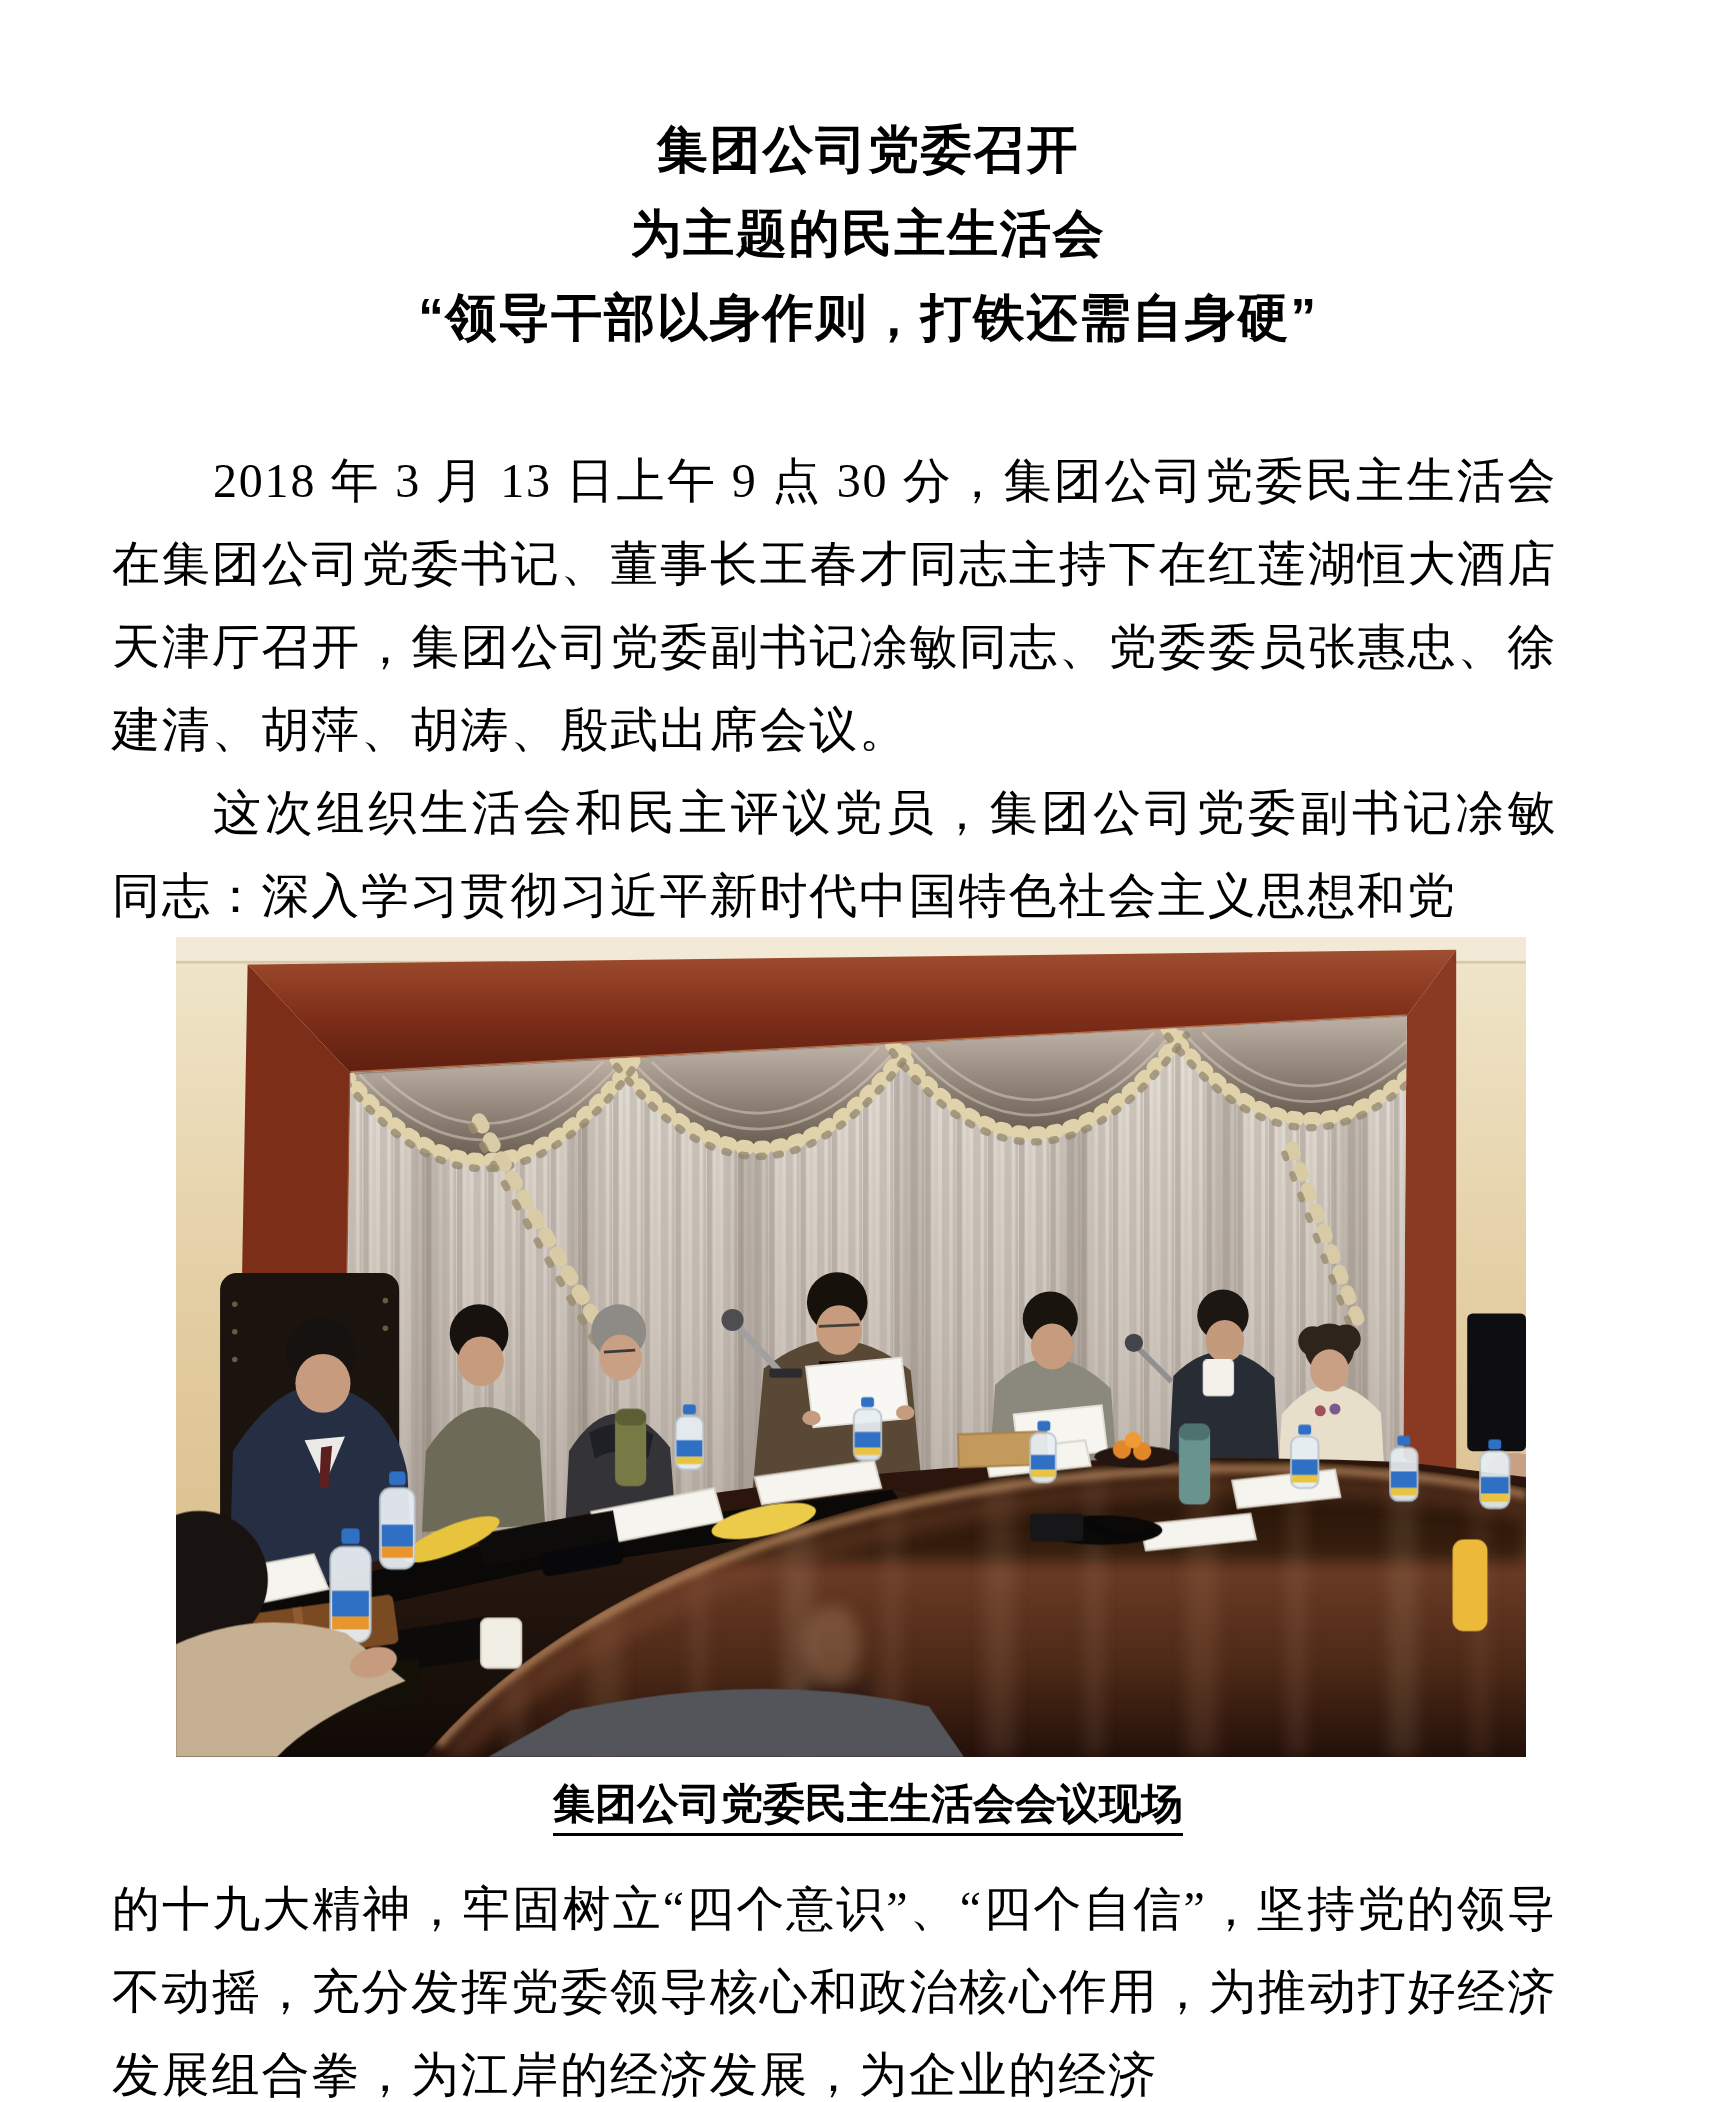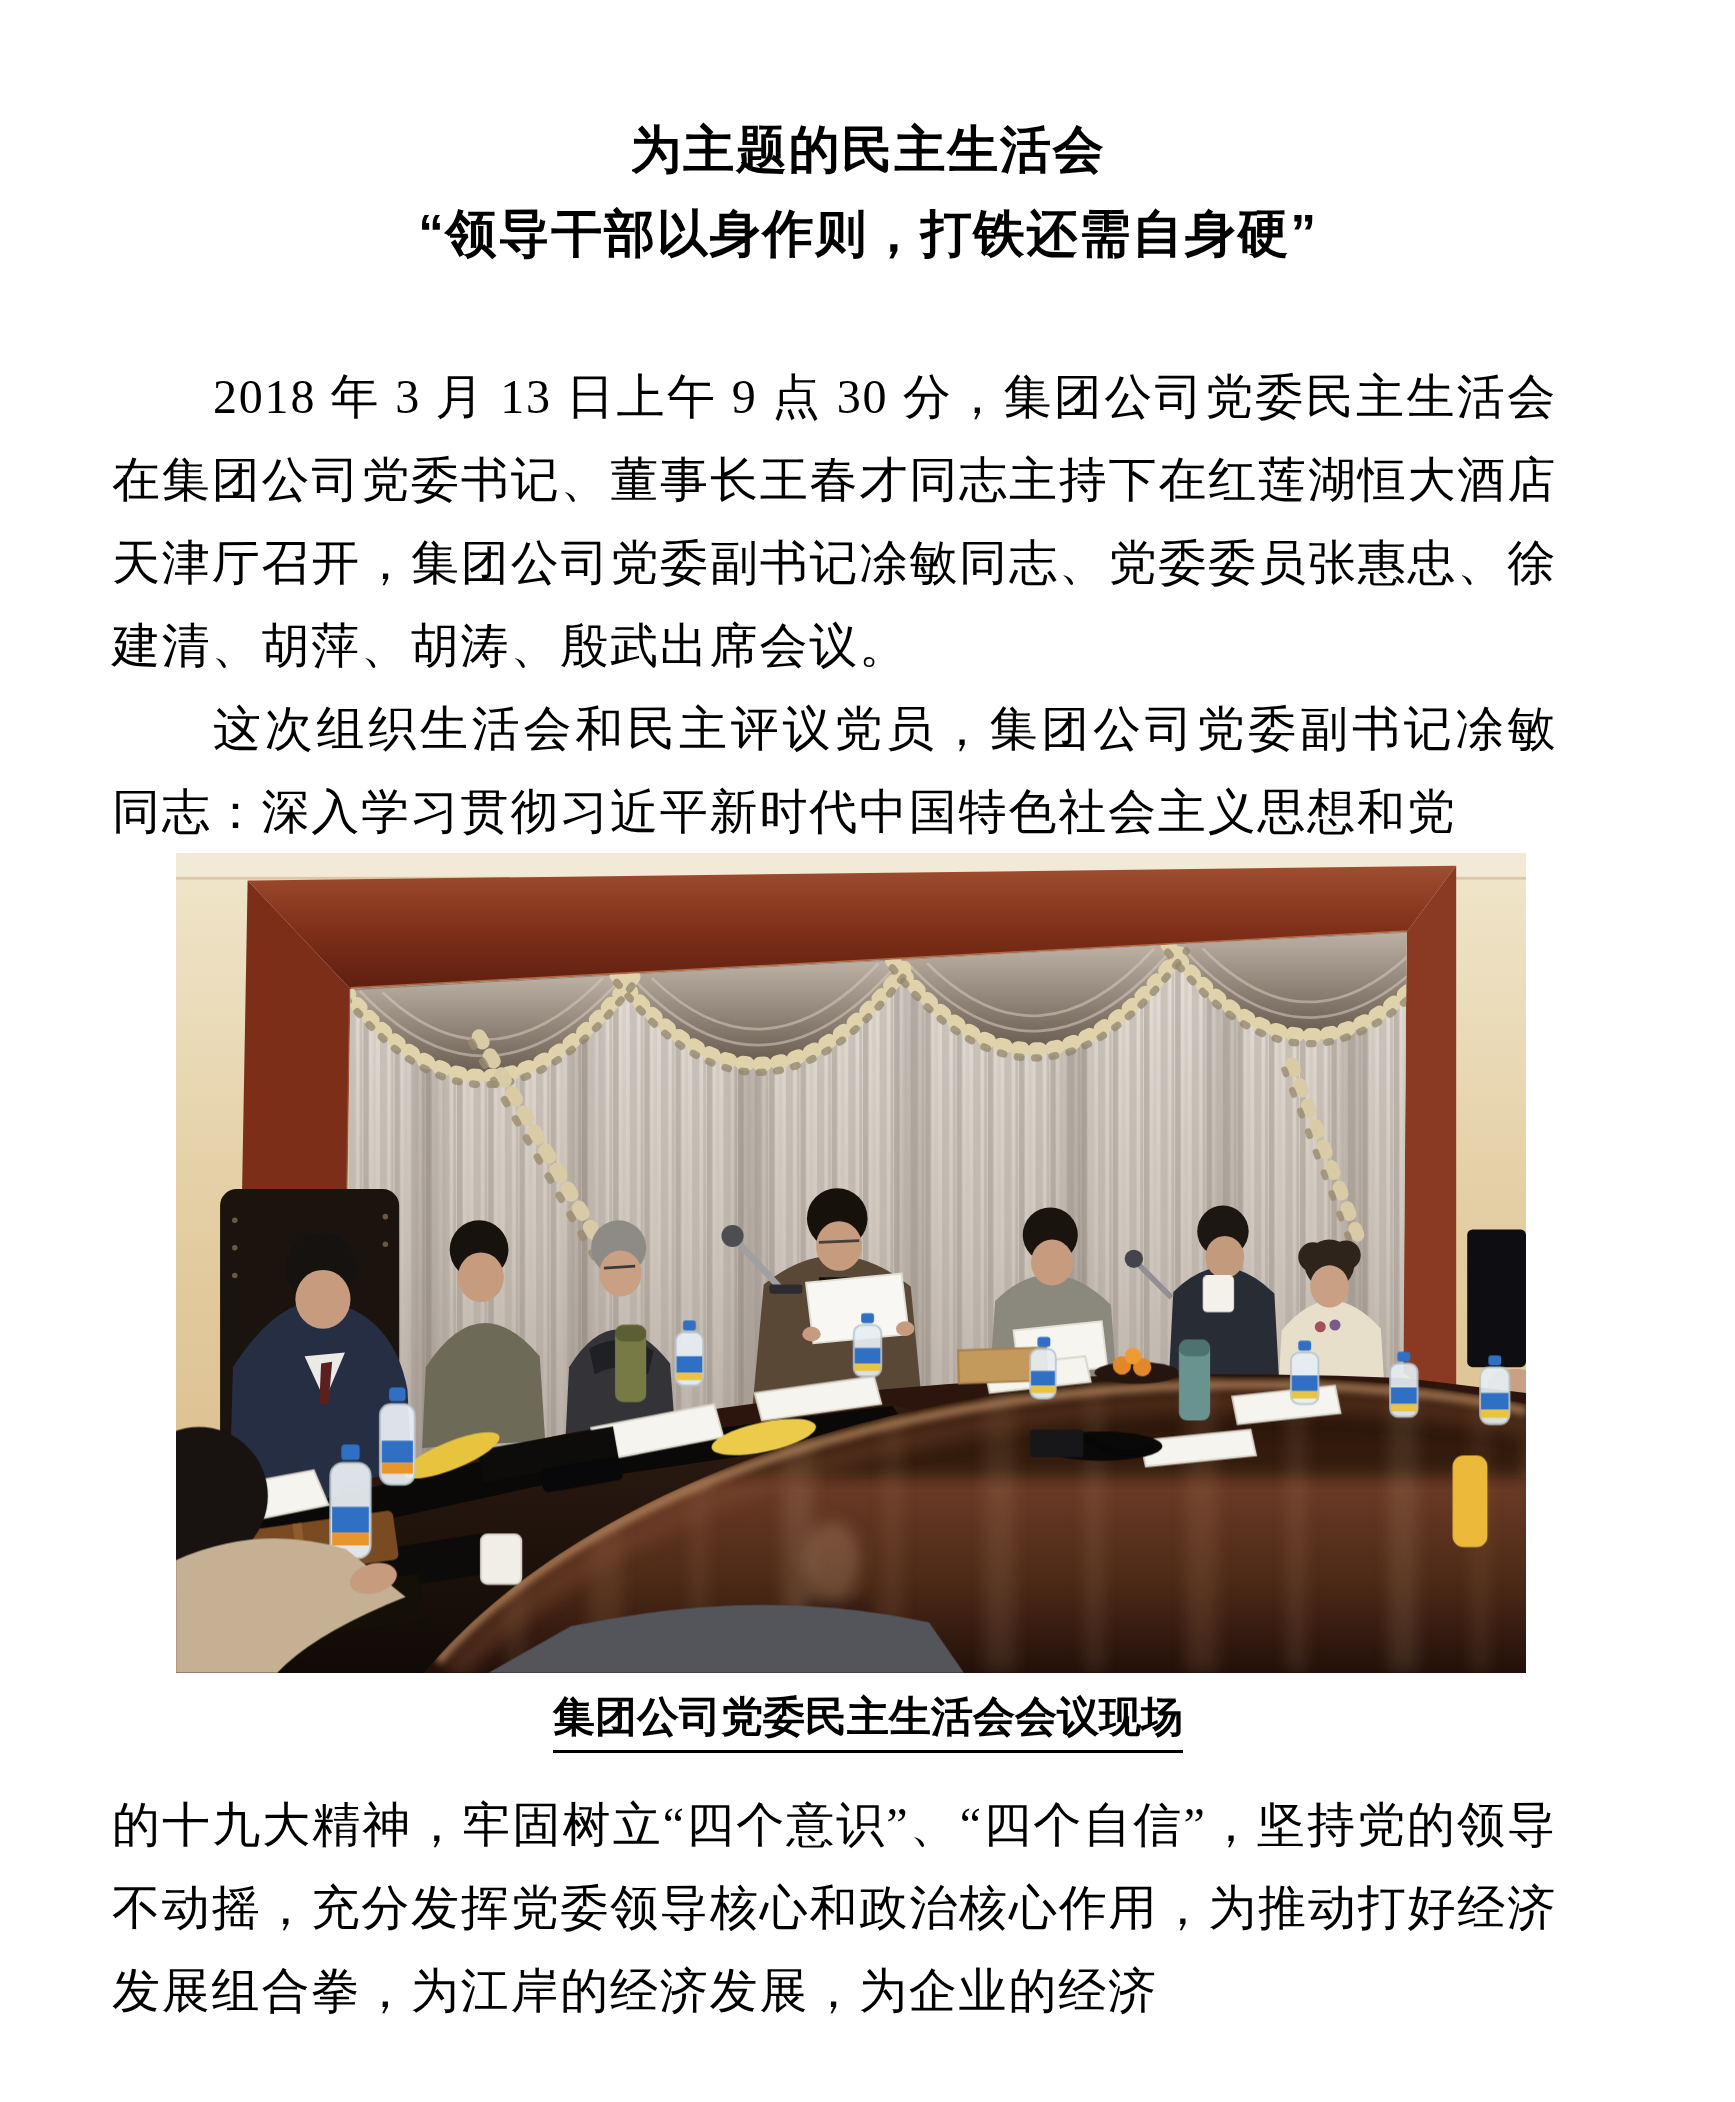--- a/index.html
+++ b/index.html
@@ -33,36 +33,37 @@
   .par-3{margin-top:33px;text-indent:0;}
   .photo-wrap{
     margin:0 0 0 176px;
     width:1350px;height:820px;
     line-height:0;
   }
   .photo-wrap svg{display:block;}
   .caption{
     margin-top:18.4px;
     text-align:center;
-    font-family:Liberation Mono, monospace;
+    font-family:Liberation Serif, serif;
     font-weight:bold;
     font-size:42px;
     line-height:59px;
   }
   .caption span{
     border-bottom:3.7px solid #000;
     padding-bottom:5.5px;
   }
 </style>
 </head>
 <body>
 
 <div class="page">
 
   <div class="title-block">
+    <div>集团公司党委召开</div>
     <div>为主题的民主生活会</div>
     <div>“领导干部以身作则，打铁还需自身硬”</div>
   </div>
 
   <p class="body-par par-1">2018 年 3 月 13 日上午 9 点 30 分，集团公司党委民主生活会在集团公司党委书记、董事长王春才同志主持下在红莲湖恒大酒店天津厅召开，集团公司党委副书记凃敏同志、党委委员张惠忠、徐建清、胡萍、胡涛、殷武出席会议。</p>
   <p class="body-par par-2">这次组织生活会和民主评议党员，集团公司党委副书记凃敏同志：深入学习贯彻习近平新时代中国特色社会主义思想和党</p>
 
   <div class="photo-wrap" role="img" aria-label="会议现场照片：会议室内，与会人员围坐在深色椭圆形会议桌旁，背景为木质窗框和带流苏帷幔的窗帘，桌上摆放矿泉水、文件和笔记本">
     <svg width="1350" height="820" viewBox="0 0 1470 893" preserveAspectRatio="none">
       <defs>

